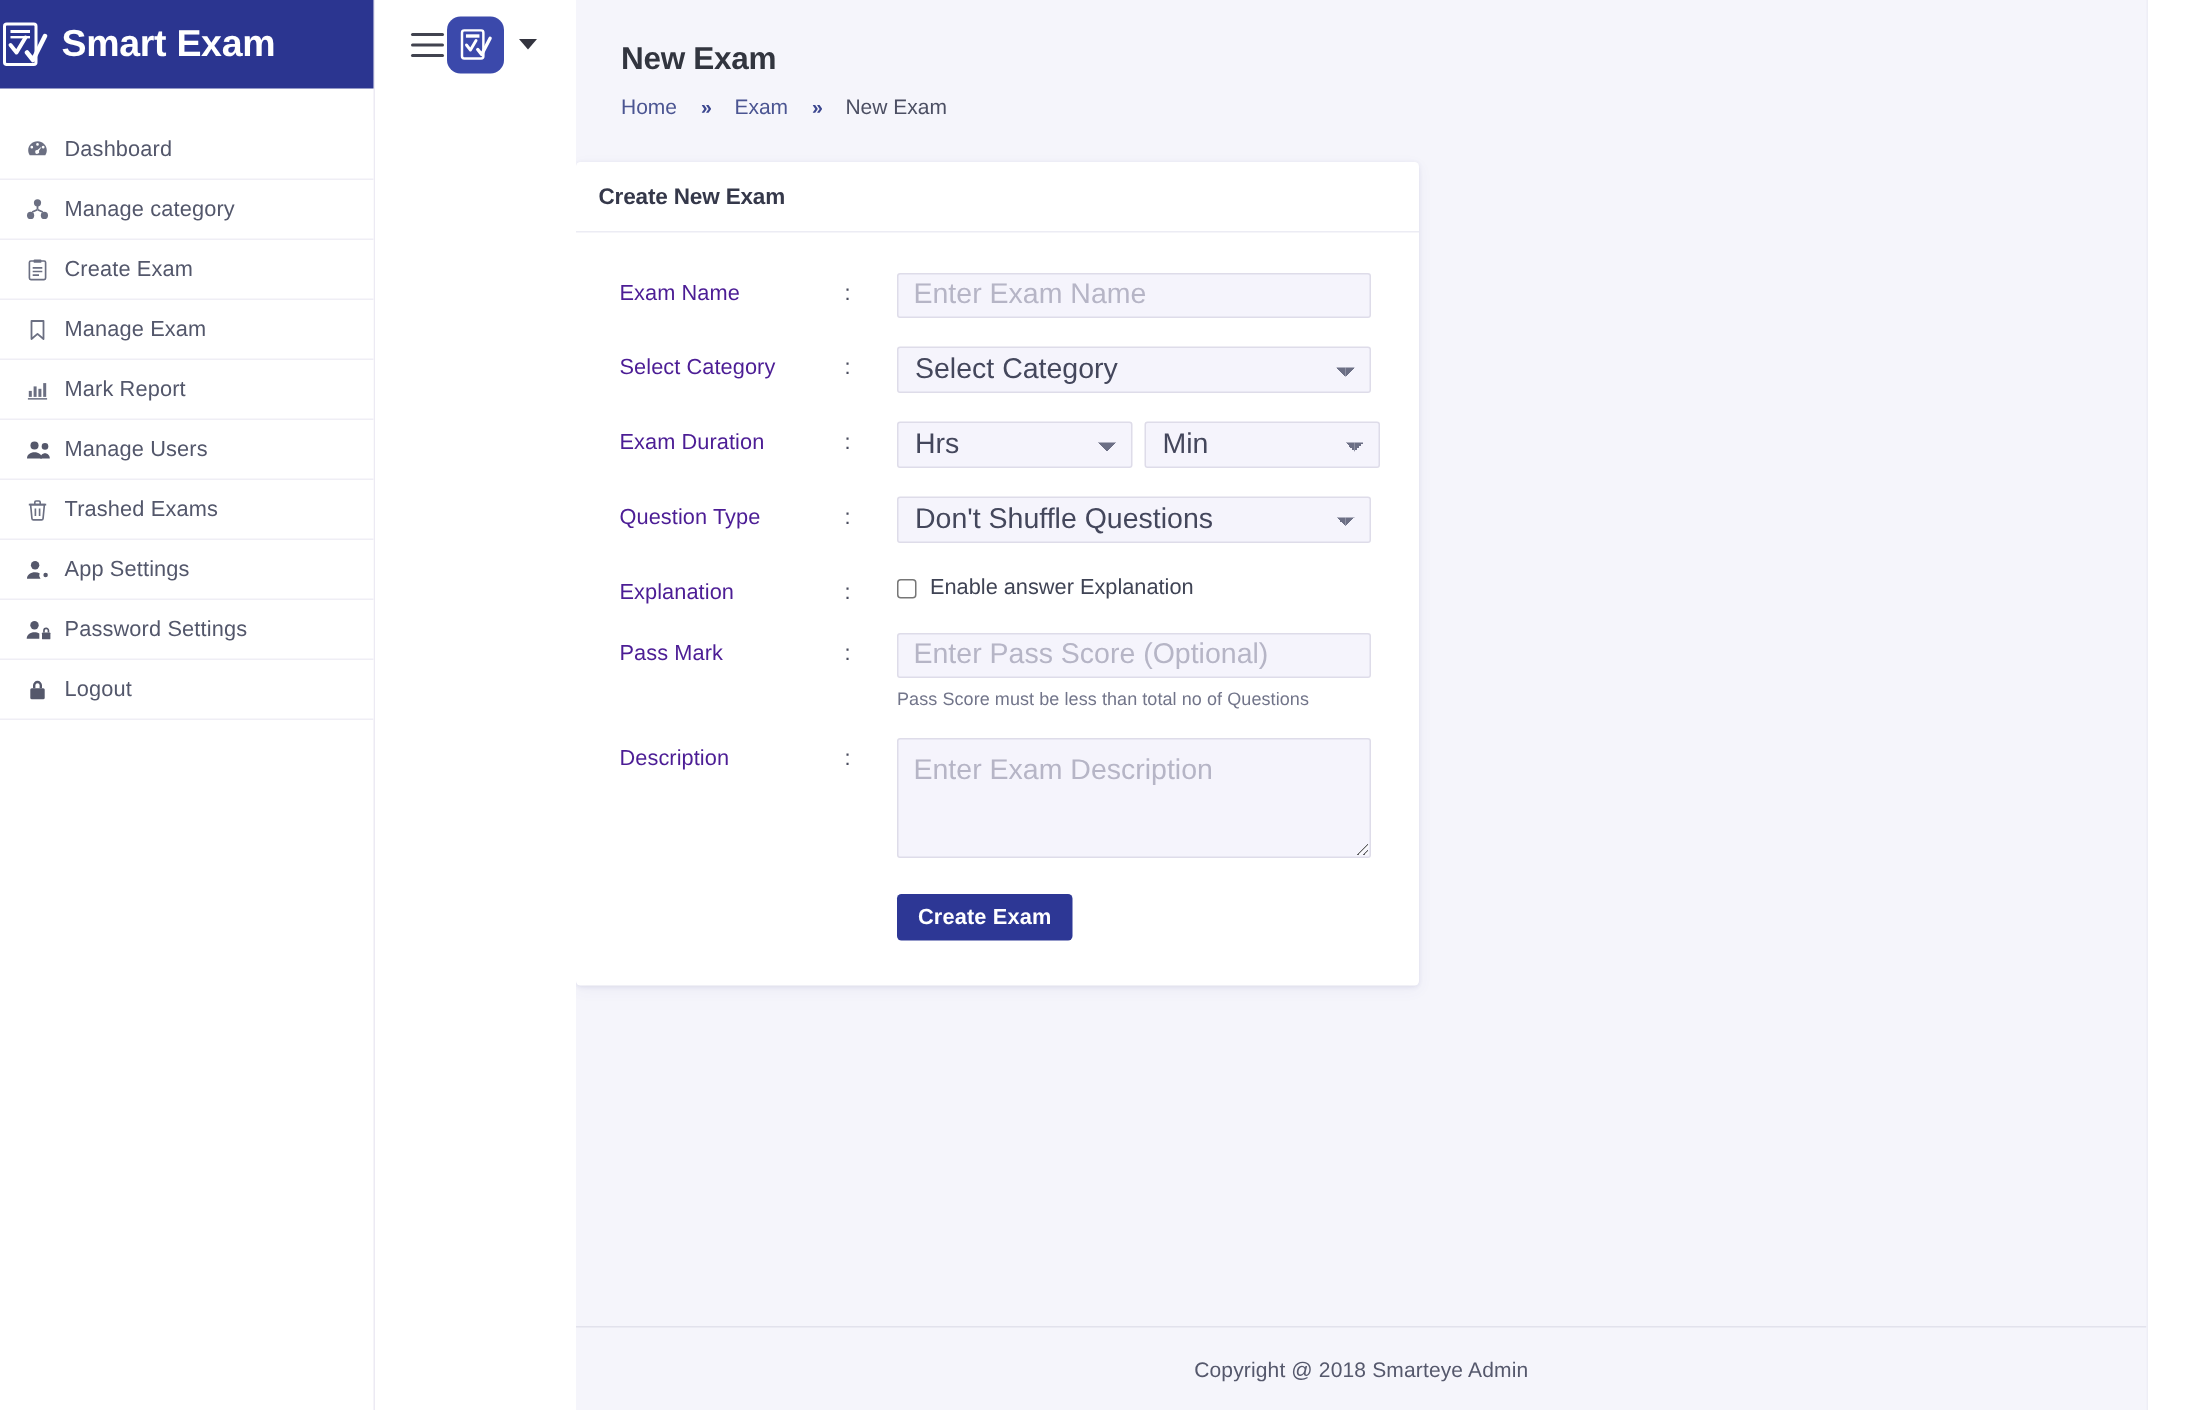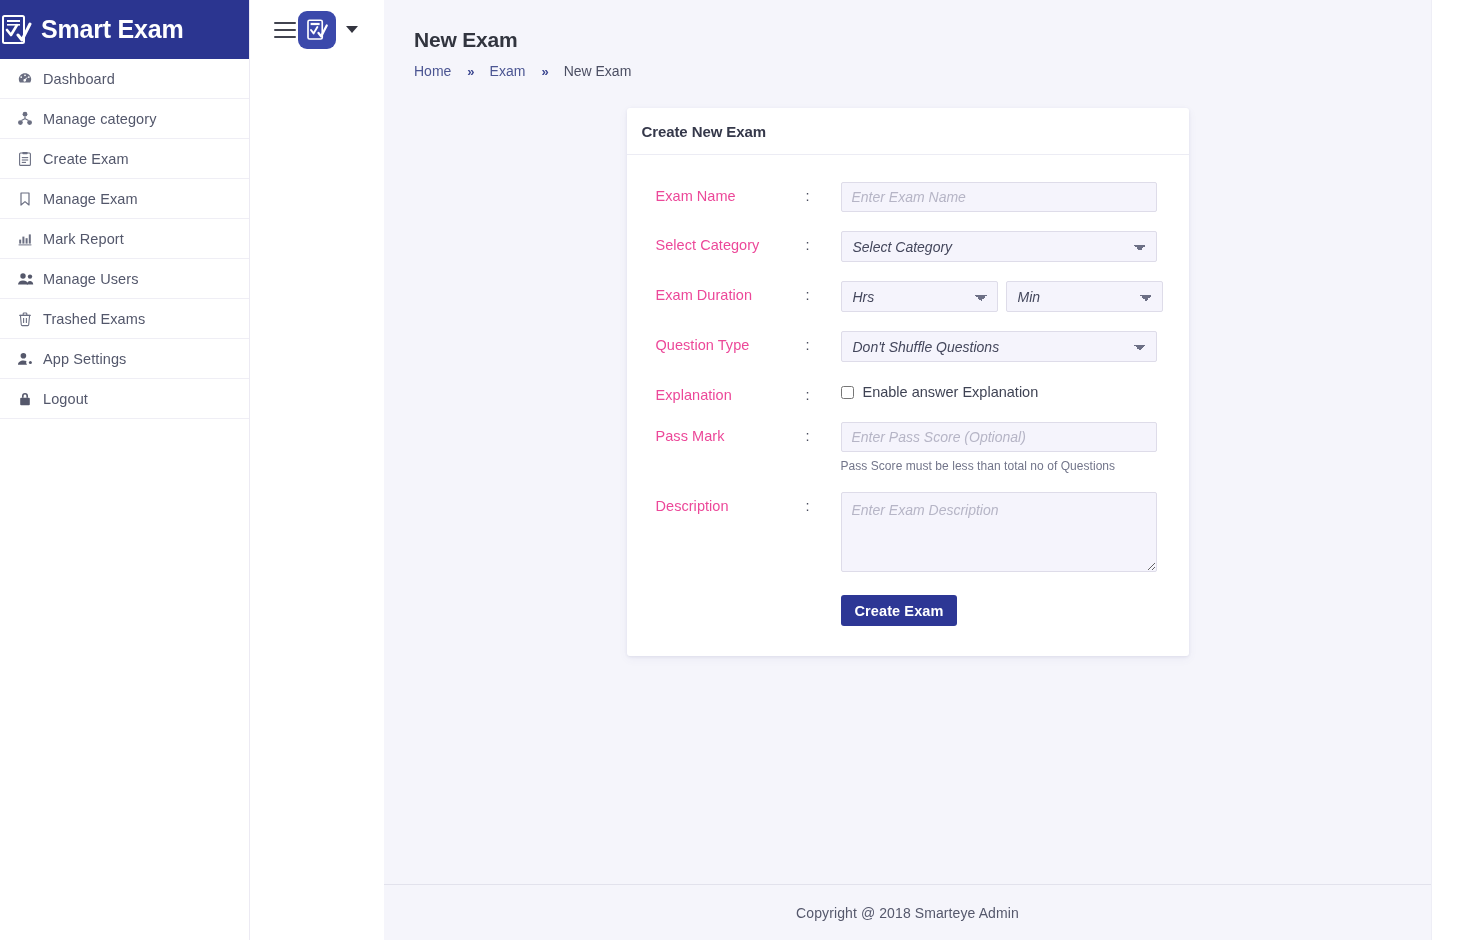--- a/index.html
+++ b/index.html
@@ -53,20 +53,21 @@
   .brand-title {
     color: #ffffff;
     font-size: 25px;
     font-weight: bold;
     letter-spacing: -0.2px;
     line-height: 1;
   }
 
   .nav {
     list-style: none;
+    margin-top: 21px;
   }
 
   .nav-item {
     height: 40px;
     display: flex;
     align-items: center;
     border-bottom: 1px solid #efeef5;
     padding-left: 17px;
     cursor: pointer;
     background: #ffffff;
@@ -192,21 +193,20 @@
     padding: 0 16px;
     letter-spacing: -1px;
   }
   .crumb-current {
     color: #4c4f63;
   }
 
   
   .card-wrap {
     display: flex;
-    justify-content: center;
     padding-top: 29px;
   }
 
   .card {
     width: 562px;
     background: #ffffff;
     border-radius: 3px;
     box-shadow: 0 1px 3px rgba(70,70,130,0.10), 0 3px 10px rgba(80,80,150,0.06);
   }
 
@@ -232,21 +232,21 @@
     display: flex;
     align-items: flex-start;
     margin-bottom: 19px;
   }
   .form-row:last-child { margin-bottom: 0; }
 
   .f-label {
     width: 150px;
     flex: 0 0 150px;
     font-size: 14.5px;
-    color: #ec4899;
+    color: #4c1d95;
     padding-top: 6px;
     letter-spacing: 0.05px;
   }
 
   .f-colon {
     width: 35px;
     flex: 0 0 35px;
     font-size: 14.5px;
     color: #4a4d5e;
     padding-top: 6px;
@@ -256,24 +256,23 @@
     flex: 1 1 auto;
     min-width: 0;
   }
 
   .inp, .sel, .txa {
     width: 100%;
     background: #f5f4fc;
     border: 1px solid #dedce9;
     border-radius: 2px;
     font-family: "Liberation Sans", sans-serif;
-    font-size: 14px;
+    font-size: 19px;
     color: #44475c;
     outline: none;
-    font-style: italic;
   }
 
   .inp {
     height: 30px;
     padding: 0 10px;
   }
   .inp::placeholder { color: #b6b5c6; }
 
   .sel {
     height: 31px;
@@ -479,20 +478,31 @@
           <svg width="18" height="16" viewBox="0 0 18 16" fill="#55586b">
             <circle cx="6.4" cy="4.8" r="2.8"></circle>
             <path d="M1 13.8c0-2.6 2.4-4.3 5.4-4.3 1.1 0 2.1.2 3 .6a3.6 3.6 0 0 0 .6 3.7z"></path>
             <circle cx="13.4" cy="11.4" r="1.5"></circle>
             <path d="M13.4 7.8l.8 1.1 1.3-.4.2 1.4 1.3.5-.8 1.1.8 1.1-1.3.5-.2 1.4-1.3-.4-.8 1.1-.8-1.1-1.3.4-.2-1.4-1.3-.5.8-1.1-.8-1.1 1.3-.5.2-1.4 1.3.4z" fill="none" stroke="#55586b" stroke-width="0"></path>
           </svg>
         </span>
         <span class="nav-label">App Settings</span>
       </li>
 
+      <li class="nav-item">
+        <span class="nav-icon">
+          <svg width="18" height="16" viewBox="0 0 18 16" fill="#55586b">
+            <circle cx="6" cy="4.8" r="2.8"></circle>
+            <path d="M0.8 13.8c0-2.6 2.3-4.3 5.2-4.3 1.2 0 2.3.3 3.2.8v3.5z"></path>
+            <rect x="11" y="9.6" width="5.6" height="4.6" rx="0.6"></rect>
+            <path d="M12.3 9.6V8.4a1.5 1.5 0 0 1 3 0v1.2" fill="none" stroke="#55586b" stroke-width="1.1"></path>
+          </svg>
+        </span>
+        <span class="nav-label">Password Settings</span>
+      </li>
 
       <li class="nav-item">
         <span class="nav-icon">
           <svg width="16" height="16" viewBox="0 0 16 16" fill="#55586b">
             <rect x="3.2" y="6.8" width="9.6" height="7.4" rx="1"></rect>
             <path d="M5 6.8V4.9a3 3 0 0 1 6 0v1.9h-1.6V4.9a1.4 1.4 0 0 0-2.8 0v1.9z"></path>
           </svg>
         </span>
         <span class="nav-label">Logout</span>
       </li>

